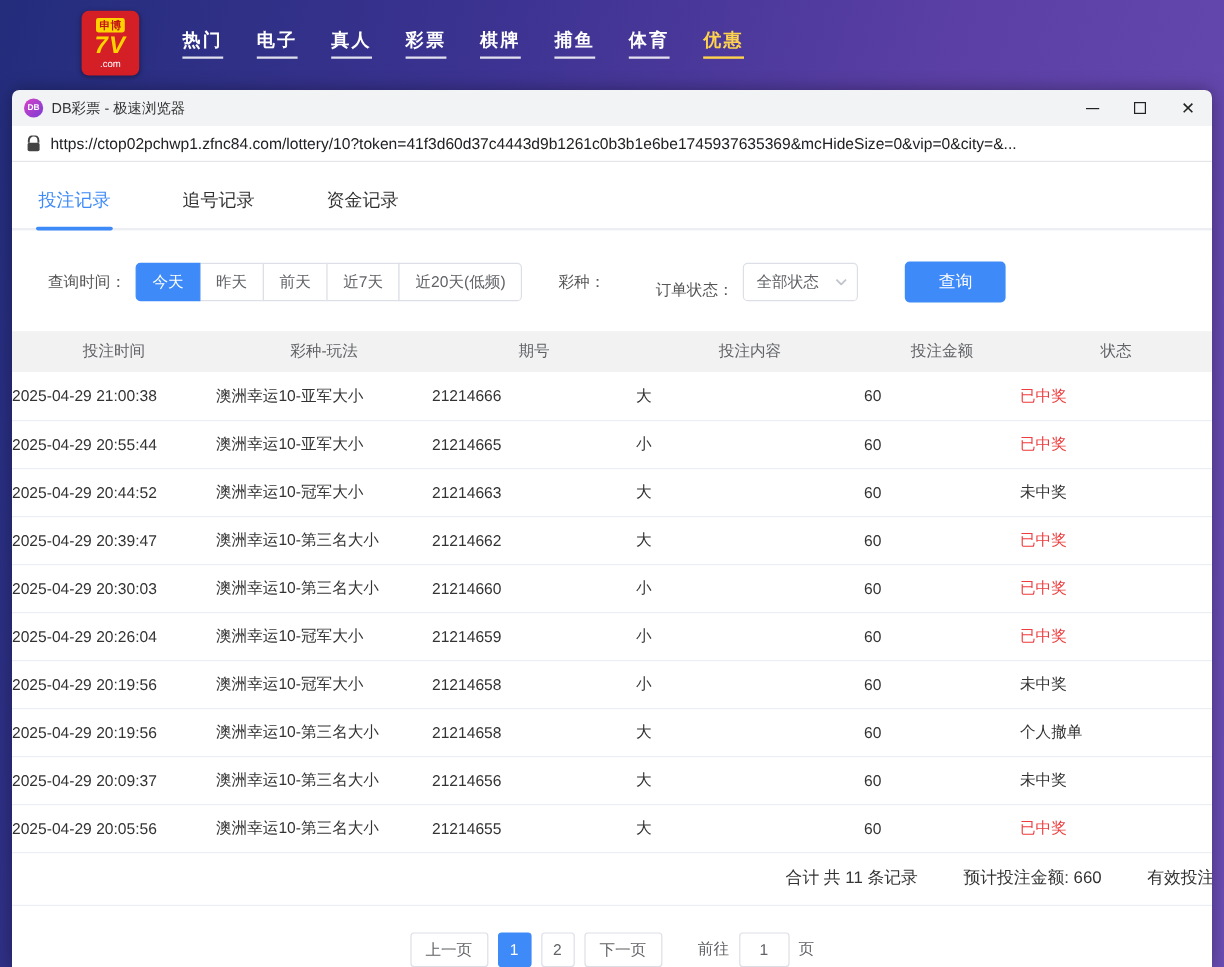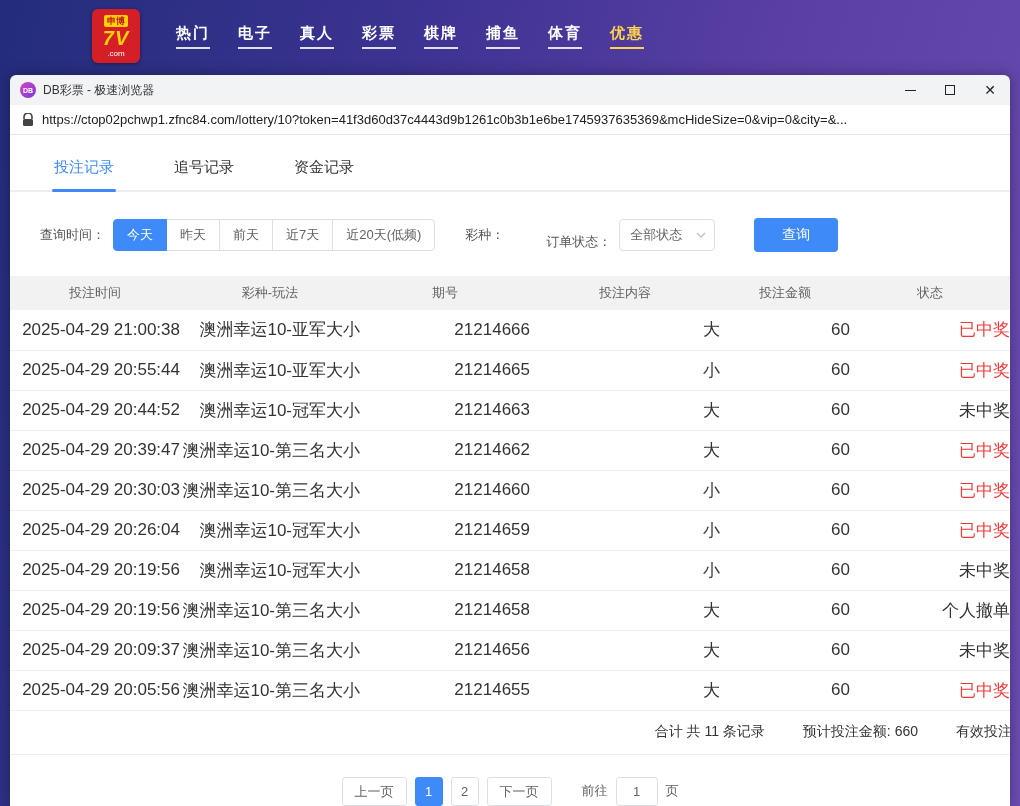--- a/index.html
+++ b/index.html
@@ -4,21 +4,21 @@
 <style>
   * { margin:0; padding:0; box-sizing:border-box; }
   html,body { width:1020px; height:806px; overflow:hidden; }
   body {
     font-family:"Liberation Sans","DejaVu Sans",sans-serif;
     background:linear-gradient(105deg,#232d7c 0%,#3d3392 35%,#5b3fa4 65%,#6b4db4 100%);
     position:relative;
   }
 
   
-  .site-header { height:72px; display:flex; align-items:center; padding-left:92px; }
+  .site-header { height:72px; display:flex; align-items:center; padding-left:68px; }
   .logo { width:48px; height:54px; background:#d51f26; border-radius:6px; display:flex; flex-direction:column; align-items:center; justify-content:center; gap:1px; box-shadow:0 1px 4px rgba(0,0,0,.4); }
   .logo-top { background:#ffd200; color:#c21313; padding:0 3px; border-radius:2px; font-size:9px; font-weight:bold; line-height:12px; }
   .logo-main { font-size:20px; font-weight:900; font-style:italic; color:#ffd200; line-height:20px; letter-spacing:1px; }
   .logo-bottom { font-size:8px; color:#fff; line-height:9px; }
   .site-nav { display:flex; margin-left:22px;justify-content:flex-end; }
   .nav-item { color:#fff; font-size:15px; font-weight:bold; letter-spacing:2px; margin:0 14px; padding-bottom:4px; border-bottom:2px solid rgba(255,255,255,.85); cursor:pointer; }
   .nav-item.highlight { color:#ffd34d; border-bottom-color:#ffd34d; }
 
   
   .browser-window { position:absolute; left:10px; right:10px; top:75px; bottom:0; background:#0f172a; border-radius:6px 6px 0 0; box-shadow:0 0 14px rgba(0,0,0,.35); display:flex; flex-direction:column; overflow:hidden; }
@@ -31,40 +31,40 @@
   .glyph-min { width:11px; height:0; border-top:1px solid #222; display:block; }
   .glyph-max { width:10px; height:10px; border:1px solid #222; display:block; }
   .glyph-close { font-size:14px; line-height:1; }
 
   .urlbar { height:30px; background:#fff; border-bottom:1px solid #e3e5e8; display:flex; align-items:center; gap:8px; padding:0 12px; flex:0 0 auto; }
   .url-text { font-size:13px; color:#202124; white-space:nowrap; overflow:hidden; }
 
   
   .page { flex:1; background:#fff; overflow:hidden; color:#333; }
 
-  .tabs { margin-top:10px; padding-left:42px; border-bottom:2px solid #eceef3; display:flex; gap:56px; }
+  .tabs { margin-top:10px; padding-left:20px; border-bottom:2px solid #eceef3; display:flex; gap:56px; }
   .tab { padding:13px 2px 13px; font-size:15px; color:#333; position:relative; cursor:pointer; }
   .tab.active { color:#3d8af8; }
   .tab.active::after { content:''; position:absolute; left:0; right:0; bottom:-2px; height:3px; border-radius:2px; background:#3d8af8; }
 
   .filters { margin:26px 0 0 30px; display:flex; align-items:center; font-size:13px; color:#555; }
   .flabel { margin-right:8px; font-size:13px; color:#555; }
   .btn-group { display:flex; }
   .tbtn { padding:0 13px; height:32px; line-height:30px; border:1px solid #dcdfe6; background:#fff; color:#606266; font-size:13px; margin-left:-1px; cursor:pointer; white-space:nowrap; }
   .tbtn:first-child { border-radius:4px 0 0 4px; margin-left:0; }
   .tbtn:last-child { border-radius:0 4px 4px 0; }
   .tbtn.active { background:#3d8af8; border-color:#3d8af8; color:#fff; position:relative; z-index:1; }
   .sel-wrap { display:flex; align-items:flex-end; margin-left:30px; }
   .select { position:relative; height:32px; line-height:30px; border:1px solid #dcdfe6; border-radius:4px; background:#fff; padding:0 26px 0 10px; font-size:13px; color:#606266; min-width:108px; cursor:pointer; }
   .select .chev { position:absolute; right:8px; top:12px; }
   .search-btn { margin-left:39px; width:84px; height:34px; border:none; border-radius:4px; background:#3d8af8; color:#fff; font-size:14px; cursor:pointer; font-family:inherit; }
 
   table.records { width:100%; border-collapse:collapse; margin-top:24px; table-layout:fixed; }
   .records th { background:#f2f2f2; height:34px; font-size:13px; font-weight:normal; color:#606266; text-align:center; }
-  .records td { height:40px; border-bottom:1px solid #ebeef5; font-size:17px; color:#333; text-align:right; white-space:nowrap; overflow:hidden; }
+  .records td { height:40px; border-bottom:1px solid #ebeef5; font-size:13px; color:#333; text-align:left; white-space:nowrap; overflow:hidden; }
   .records td.st-win { color:#ee3b3b; }
 
   .summary { display:flex; justify-content:flex-end; align-items:center; gap:38px; height:44px; border-bottom:1px solid #ebeef5; font-size:14px; color:#333; margin-right:-30px; white-space:nowrap; }
 
   .pagination { margin-top:22px; display:flex; justify-content:center; align-items:center; gap:8px; font-size:13px; color:#606266; }
   .pg-btn { padding:0 12px; height:29px; line-height:27px; border:1px solid #dcdfe6; border-radius:3px; background:#fff; color:#606266; cursor:pointer; }
   .pg-num { width:28px; height:29px; line-height:27px; border:1px solid #dcdfe6; border-radius:3px; background:#fff; text-align:center; cursor:pointer; }
   .pg-num.active { background:#3d8af8; border-color:#3d8af8; color:#fff; }
   .pg-goto { margin-left:22px; display:flex; align-items:center; gap:8px; }
   .pg-input { width:42px; height:29px; border:1px solid #dcdfe6; border-radius:3px; text-align:center; font-size:13px; color:#606266; font-family:inherit; }

